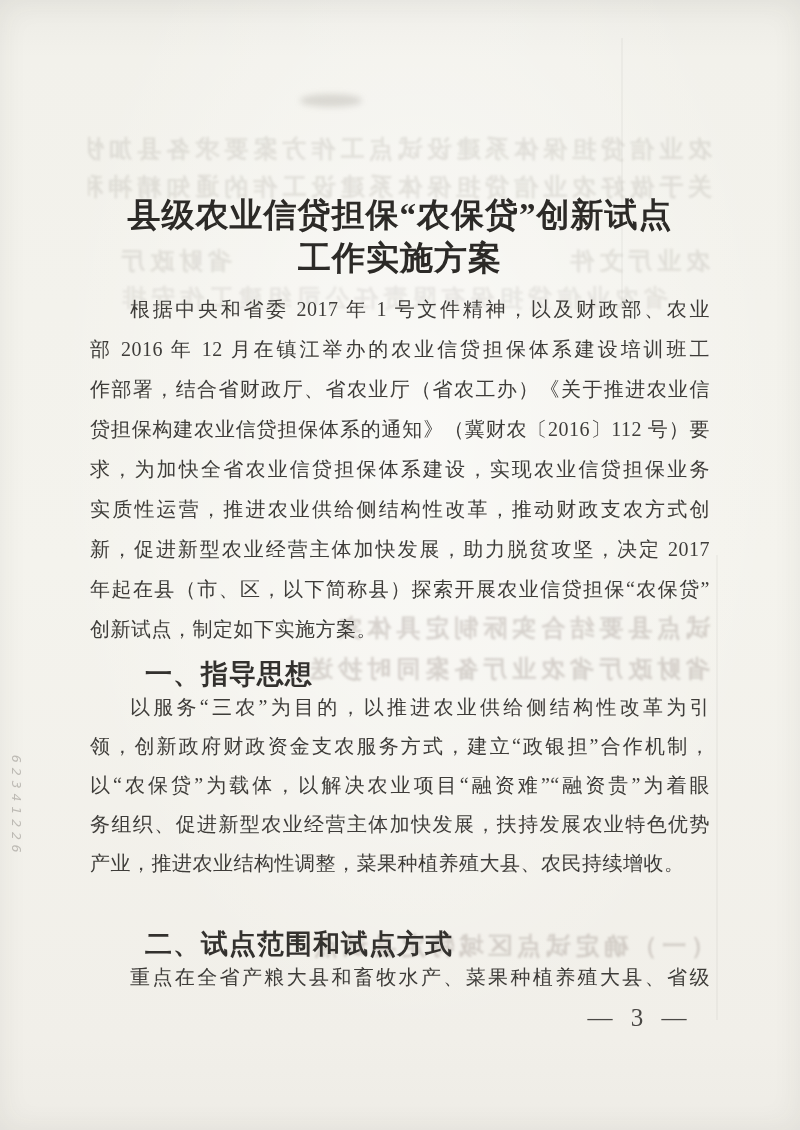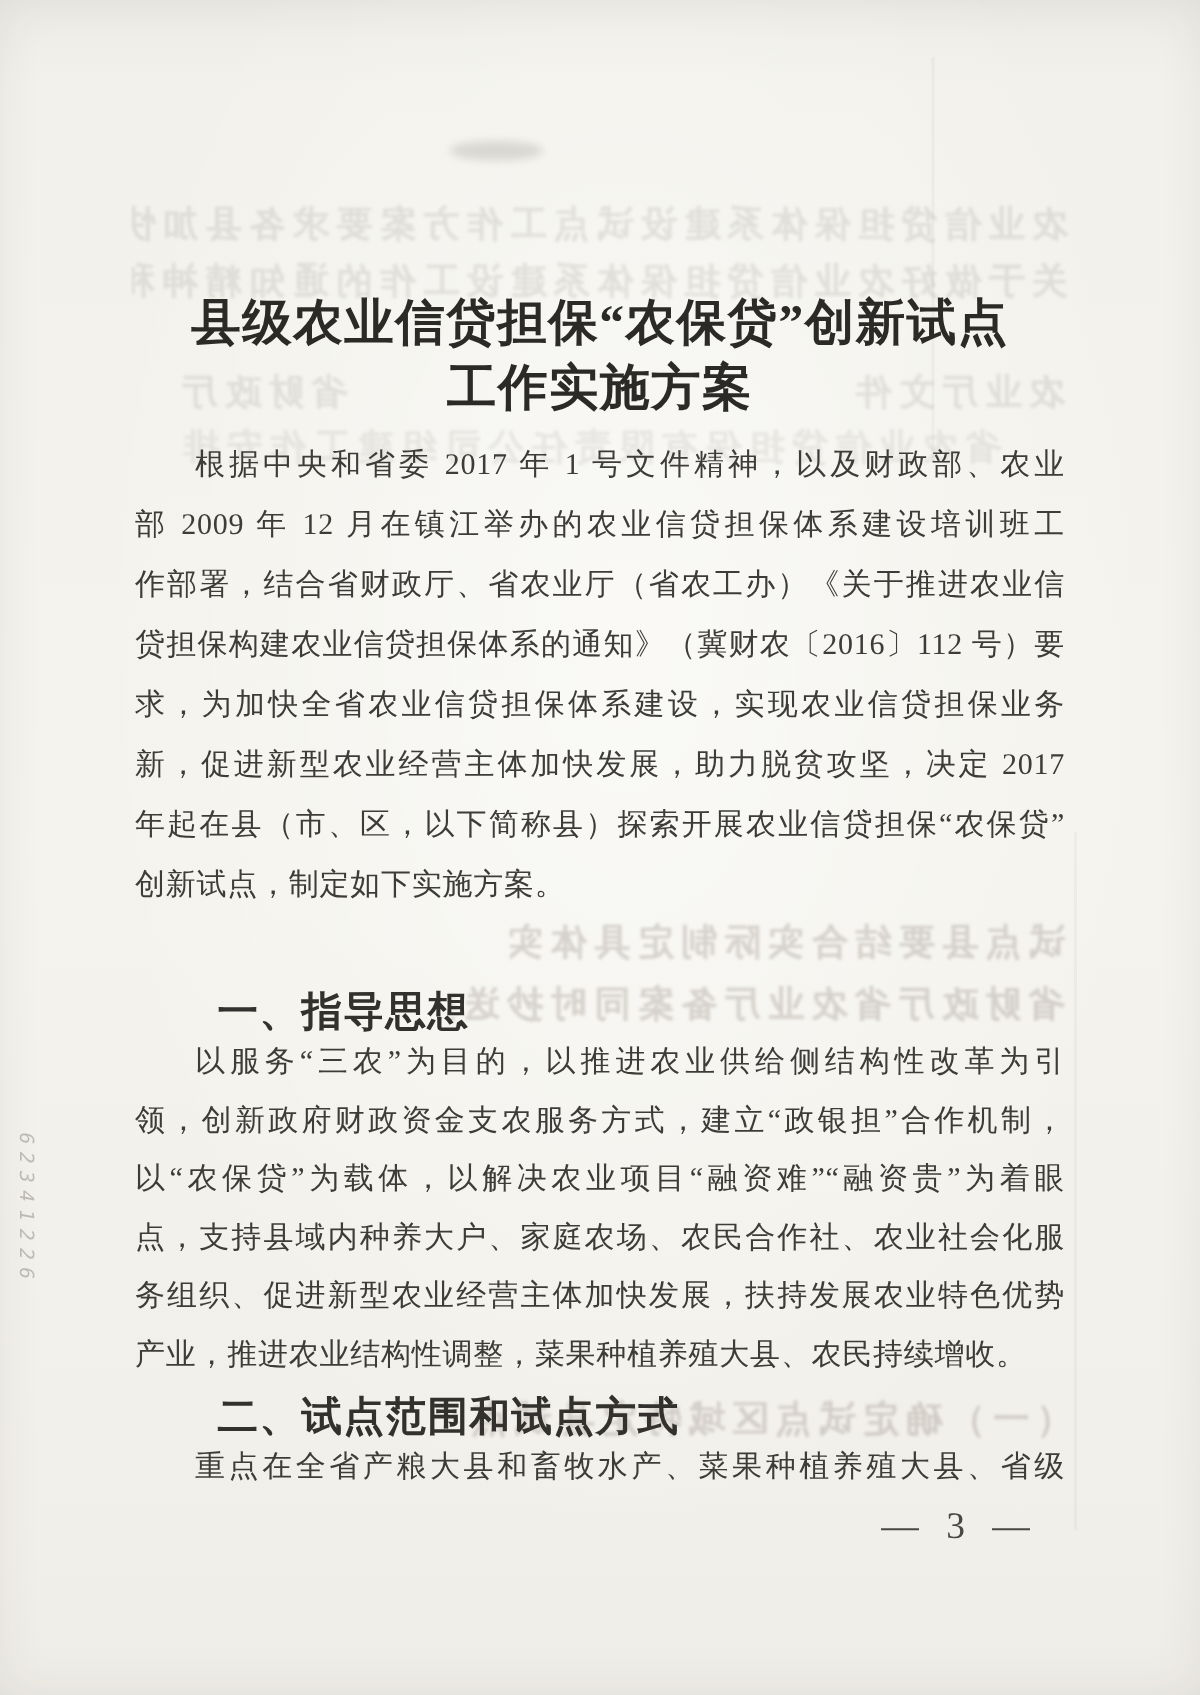--- a/index.html
+++ b/index.html
@@ -94,35 +94,35 @@
   <div class="ghost g5">省农业信贷担保有限责任公司组建工作安排意见要点</div>
   <div class="ghost g6 dark">试点县要结合实际制定具体实施办法并报</div>
   <div class="ghost g7 dark">省财政厅省农业厅备案同时抄送担保公司</div>
   <div class="ghost g8 dark">（一）确定试点区域特定县试点</div>
 
   <div class="title-line t2">工作实施方案</div>
   <div class="title-line t1">县级农业信贷担保“农保贷”创新试点</div>
 
   <div class="para p1">
       <div class="line first">根据中央和省委 2017 年 1 号文件精神，以及财政部、农业</div>
-      <div class="line">部 2009 年 12 月在镇江举办的农业信贷担保体系建设培训班工</div>
+      <div class="line">部 2016 年 12 月在镇江举办的农业信贷担保体系建设培训班工</div>
       <div class="line">作部署，结合省财政厅、省农业厅（省农工办）《关于推进农业信</div>
       <div class="line">贷担保构建农业信贷担保体系的通知》（冀财农〔2016〕112 号）要</div>
       <div class="line">求，为加快全省农业信贷担保体系建设，实现农业信贷担保业务</div>
+      <div class="line">实质性运营，推进农业供给侧结构性改革，推动财政支农方式创</div>
       <div class="line">新，促进新型农业经营主体加快发展，助力脱贫攻坚，决定 2017</div>
       <div class="line">年起在县（市、区，以下简称县）探索开展农业信贷担保“农保贷”</div>
       <div class="line end">创新试点，制定如下实施方案。</div>
     </div>
 
   <div class="sec-heading h1">一、指导思想</div>
   <div class="para p2 tight">
       <div class="line first">以服务“三农”为目的，以推进农业供给侧结构性改革为引</div>
       <div class="line">领，创新政府财政资金支农服务方式，建立“政银担”合作机制，</div>
       <div class="line">以“农保贷”为载体，以解决农业项目“融资难”“融资贵”为着眼</div>
-      <div class="line">点，支持县域内种养大户、家庭农场、农民合作社、农业社会化服</div>
       <div class="line">务组织、促进新型农业经营主体加快发展，扶持发展农业特色优势</div>
       <div class="line end">产业，推进农业结构性调整，菜果种植养殖大县、农民持续增收。</div>
     </div>
 
   <div class="sec-heading h2">二、试点范围和试点方式</div>
   <div class="para p3">
       <div class="line first">重点在全省产粮大县和畜牧水产、菜果种植养殖大县、省级</div>
     </div>
 
   <div class="page-number">— 3 —</div>

